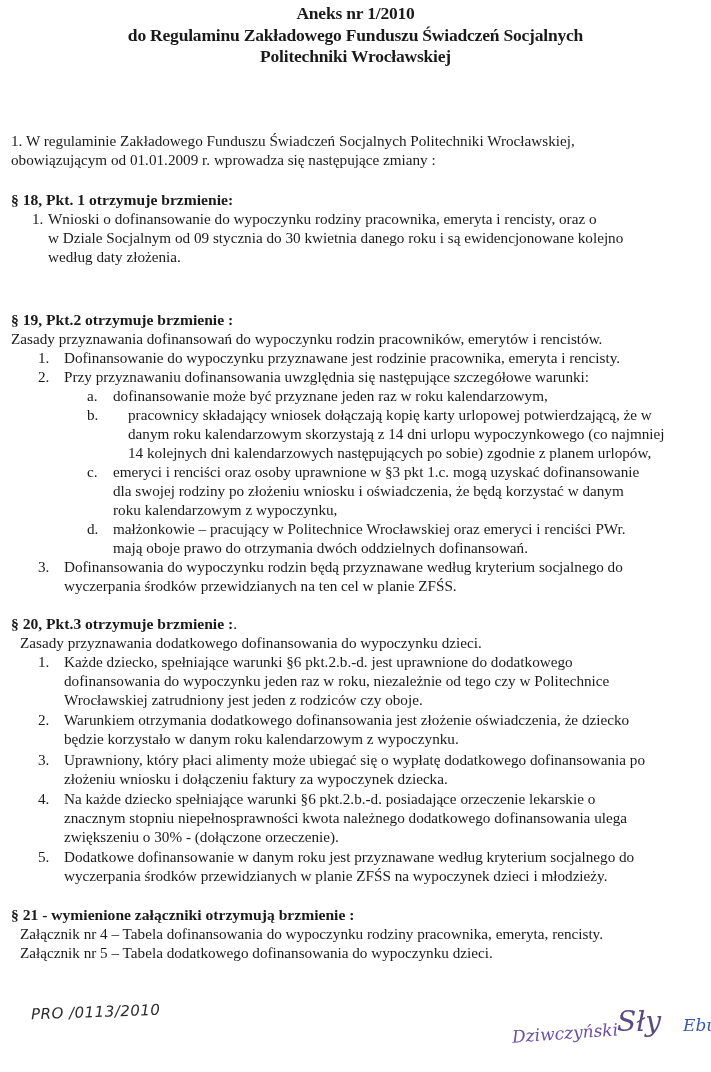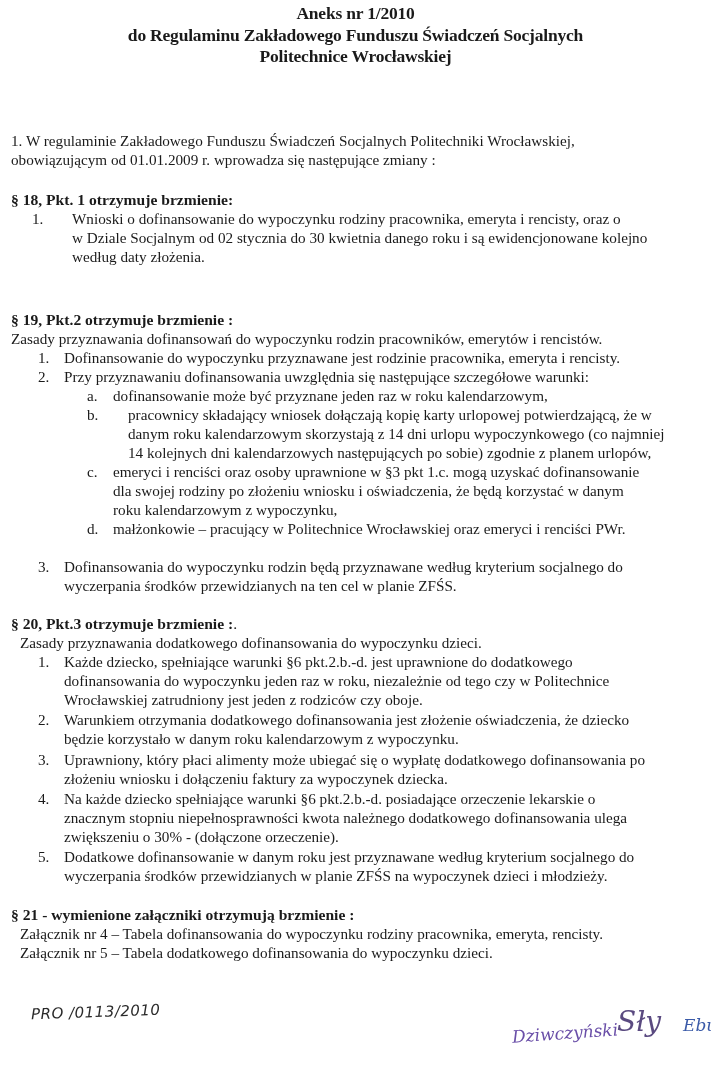--- a/index.html
+++ b/index.html
@@ -30,36 +30,36 @@
   .sig3 { left: 683px; color: #3a5aa8; font-size: 17px; top: 1016px; }
 </style>
 </head>
 <body>
 
 <div class="page">
 
   <div class="title-block">
     <div>Aneks nr 1/2010</div>
     <div>do Regulaminu Zakładowego Funduszu Świadczeń Socjalnych</div>
-    <div>Politechnice Wrocławskiej</div>
+    <div>Politechniki Wrocławskiej</div>
   </div>
 
   <div class="blk" style="top:131px; left:11px;">
     <div class="line">1. W regulaminie Zakładowego Funduszu Świadczeń Socjalnych Politechniki Wrocławskiej,</div>
     <div class="line">obowiązującym od 01.01.2009 r. wprowadza się następujące zmiany :</div>
   </div>
 
   <div class="blk" style="top:190px; left:11px;">
     <div class="line heading">§ 18, Pkt. 1 otrzymuje brzmienie:</div>
   </div>
   <div class="blk num-item" style="top:209px;">
     <span class="marker" style="left:32px;">1.</span>
-    <div class="body" style="position:absolute; left:72px;">
+    <div class="body" style="position:absolute; left:48px;">
       <div class="line">Wnioski o dofinansowanie do wypoczynku rodziny pracownika, emeryta i rencisty, oraz o</div>
-      <div class="line">w Dziale Socjalnym od 02 stycznia do 30 kwietnia danego roku i są ewidencjonowane kolejno</div>
+      <div class="line">w Dziale Socjalnym od 09 stycznia do 30 kwietnia danego roku i są ewidencjonowane kolejno</div>
       <div class="line">według daty złożenia.</div>
     </div>
   </div>
 
   <div class="blk" style="top:310px; left:11px;">
     <div class="line heading">§ 19, Pkt.2 otrzymuje brzmienie :</div>
   </div>
   <div class="blk" style="top:329px; left:11px;">
     <div class="line">Zasady przyznawania dofinansowań do wypoczynku rodzin pracowników, emerytów i rencistów.</div>
   </div>
@@ -100,20 +100,21 @@
       <div class="line">emeryci i renciści oraz osoby uprawnione w §3 pkt 1.c. mogą uzyskać dofinansowanie</div>
       <div class="line">dla swojej rodziny po złożeniu wniosku i oświadczenia, że będą korzystać w danym</div>
       <div class="line">roku kalendarzowym z wypoczynku,</div>
     </div>
   </div>
 
   <div class="blk num-item" style="top:519px;">
     <span class="marker" style="left:87px;">d.</span>
     <div class="body" style="position:absolute; left:113px;">
       <div class="line">małżonkowie – pracujący w Politechnice Wrocławskiej oraz emeryci i renciści PWr.</div>
+      <div class="line">mają oboje prawo do otrzymania dwóch oddzielnych dofinansowań.</div>
     </div>
   </div>
 
   <div class="blk num-item" style="top:557px;">
     <span class="marker" style="left:38px;">3.</span>
     <div class="body" style="position:absolute; left:64px;">
       <div class="line">Dofinansowania do wypoczynku rodzin będą przyznawane według kryterium socjalnego do</div>
       <div class="line">wyczerpania środków przewidzianych na ten cel w planie ZFŚS.</div>
     </div>
   </div>

